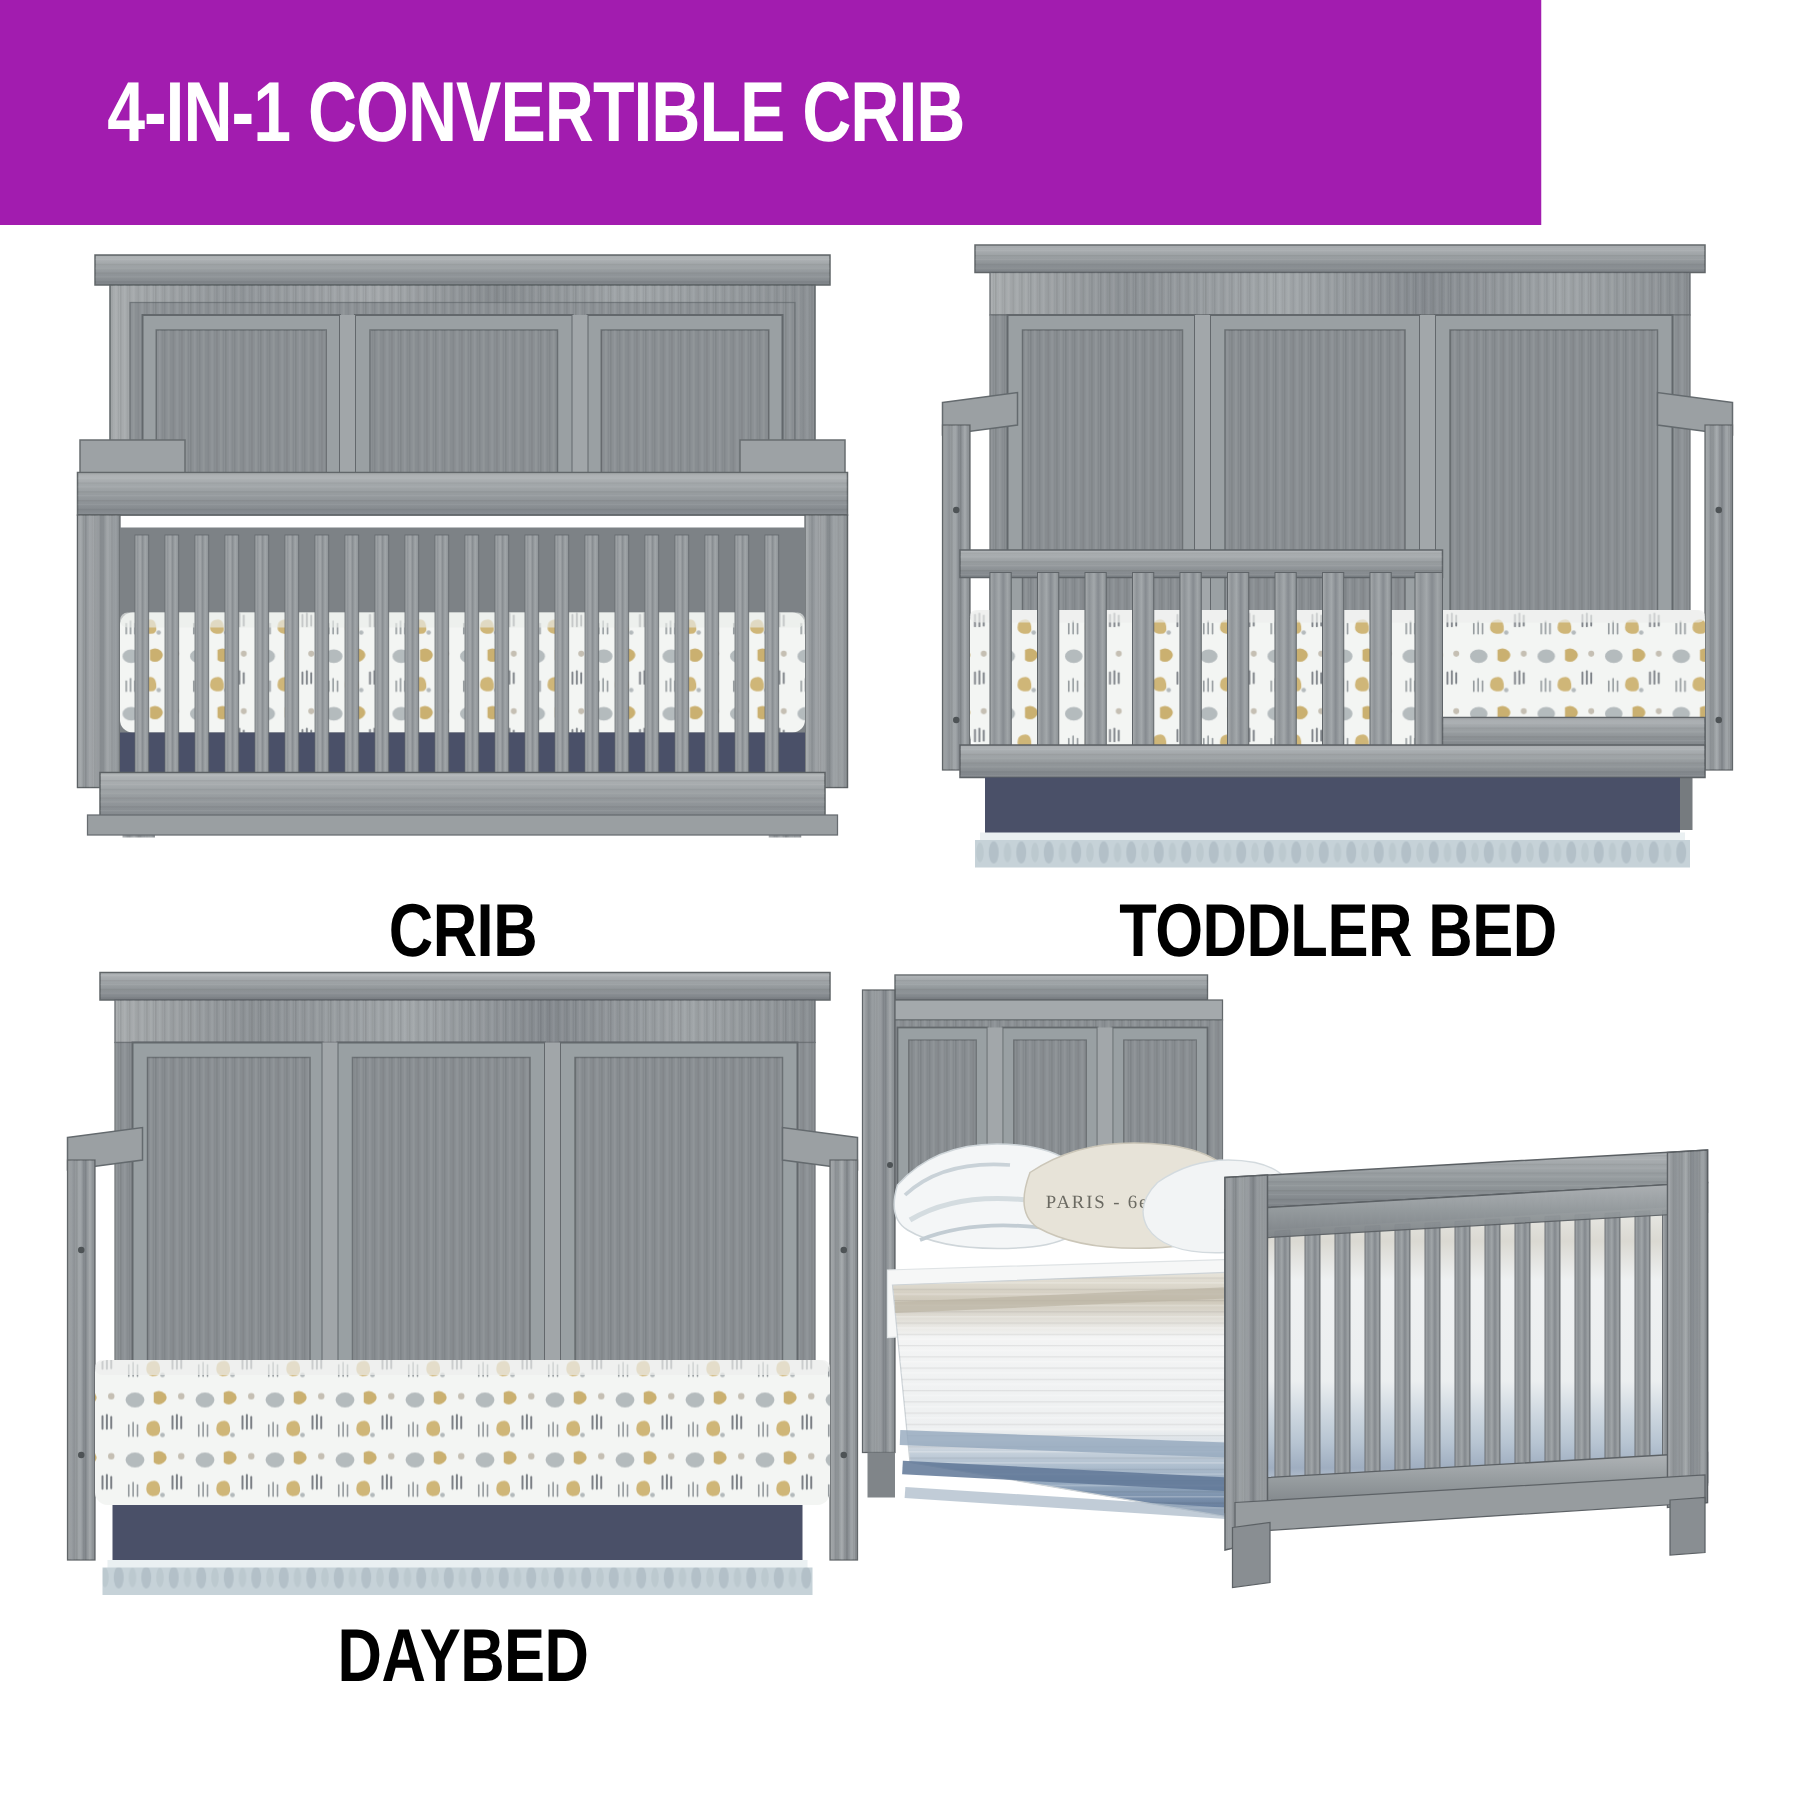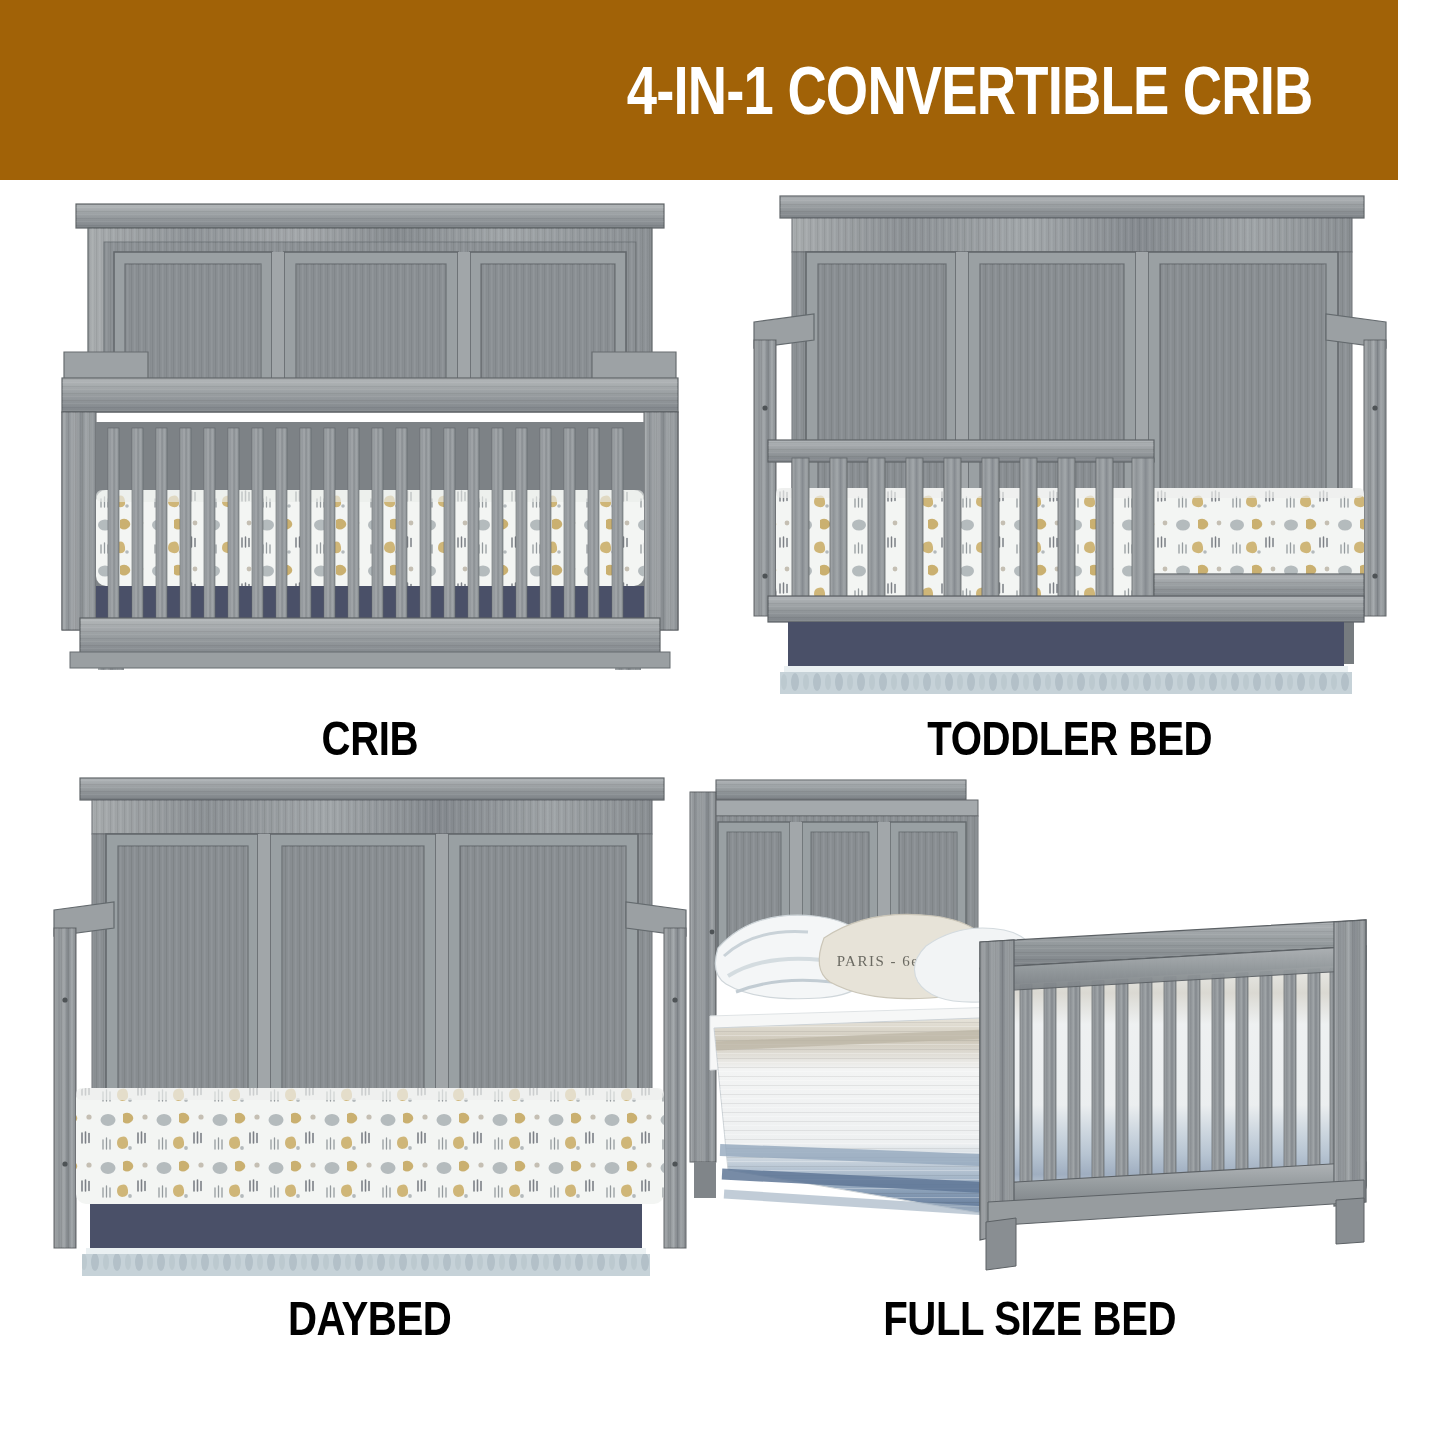--- a/index.html
+++ b/index.html
@@ -7,23 +7,23 @@
     width: 1445px; height: 1445px;
     background: #ffffff;
     font-family: "Liberation Sans", sans-serif;
     overflow: hidden;
   }
   #page { position: relative; width: 1445px; height: 1445px; background: #fff; }
 
   
   .banner {
     position: absolute; left: 0; top: 0;
-    width: 1398px; height: 180px;
-    background: #a16207;
-    display: flex; align-items: center; justify-content: flex-end;
+    width: 1233px; height: 180px;
+    background: #a21caf;
+    display: flex; align-items: center; justify-content: flex-start;
   }
   .banner-title {
     color: #ffffff;
     font-family: "Liberation Sans Narrow", "Liberation Sans", sans-serif;
     font-weight: 700;
     font-size: 68px;
     letter-spacing: -1px;
     transform: scaleX(0.80);
     transform-origin: center center;
     white-space: nowrap;
@@ -33,26 +33,26 @@
   
   .grid { position: absolute; left: 0; top: 180px; width: 1445px; height: 1265px; }
   .cell { position: absolute; }
   .cell-crib     { left: 40px;  top: 10px;  width: 660px; height: 585px; }
   .cell-toddler  { left: 740px; top: 10px;  width: 660px; height: 585px; }
   .cell-daybed   { left: 40px;  top: 590px; width: 660px; height: 585px; }
   .cell-full     { left: 680px; top: 590px; width: 700px; height: 585px; }
 
   .product-stage { position: absolute; left: 0; top: 0; right: 0; bottom: 78px; }
   .caption {
-    position: absolute; left: 0; bottom: 12px; width: 100%;
+    position: absolute; left: 0; bottom: 0; width: 100%;
     text-align: center;
     color: #000000;
     font-family: "Liberation Sans Narrow", "Liberation Sans", sans-serif;
     font-weight: 700;
-    font-size: 49px;
+    font-size: 60px;
     letter-spacing: -0.5px;
     line-height: 1;
   }
   .caption span { display: inline-block; transform: scaleX(0.82); transform-origin: center; }
 
   svg { display: block; width: 100%; height: 100%; }
 </style>
 </head>
 <body>
 
@@ -586,17 +586,16 @@
 
             <path d="M308 432 L684 410 L684 432 L308 456 Z" fill="#979c9f" stroke="#5d6266" stroke-width="1"></path>
 
             <path d="M306 452 L336 448 L336 496 L306 500 Z" fill="#898e92" stroke="#5c6165" stroke-width="1"></path>
             <path d="M656 430 L684 428 L684 472 L656 474 Z" fill="#898e92" stroke="#5c6165" stroke-width="1"></path>
           </g>
 
           <rect x="14" y="392" width="22" height="36" fill="#808589"></rect>
         </svg>
       </div>
-      <div class="caption"><span>FULL SIZE BED</span></div>
     </div>
 
   </div>
 </div>
 
 </body></html>

